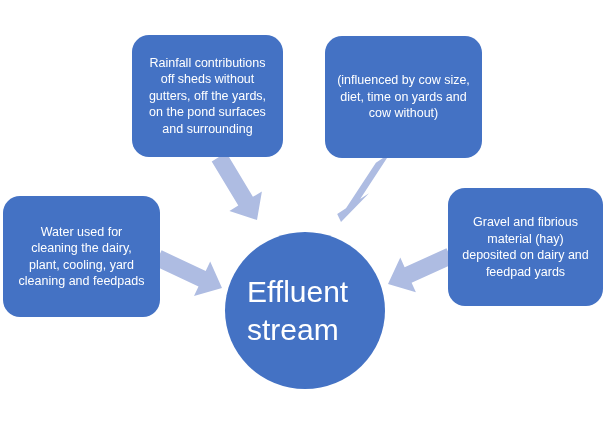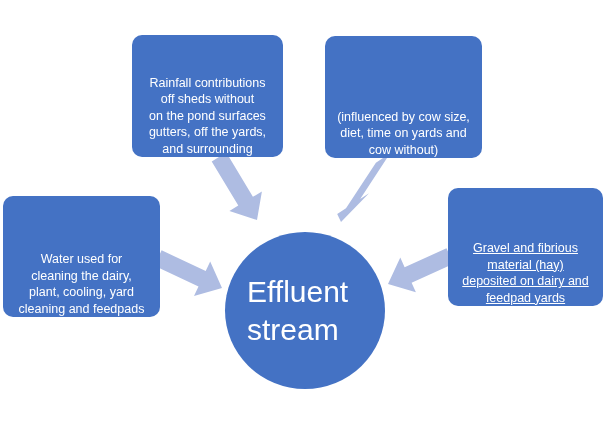--- a/index.html
+++ b/index.html
@@ -16,36 +16,36 @@
   }
   svg.arrows-layer {
     position: absolute;
     left: 0;
     top: 0;
   }
   .node {
     position: absolute;
     background: var(--node_fill, #4472c4);
     color: var(--node_text, #ffffff);
-    border-radius: 10px;
+    border-radius: 17px;
     display: flex;
     flex-direction: column;
-    justify-content: flex-end;
+    justify-content: center;
     align-items: center;
     text-align: center;
     font-size: 12.5px;
     line-height: 1.32;
     box-sizing: border-box;
   }
   .node .line { white-space: nowrap; }
   .node .para + .para { margin-top: 22px; }
   #node-rainfall { left: 132px; top: 35px;  width: 151px; height: 122px; }
   #node-manure   { left: 325px; top: 36px;  width: 157px; height: 122px; }
   #node-water    { left: 3px;   top: 187px; width: 157px; height: 121px; margin-top: 9px; }
-  #node-gravel   { left: 448px; top: 188px; width: 155px; height: 118px; text-decoration: underline; }
+  #node-gravel   { left: 448px; top: 188px; width: 155px; height: 118px; }
   .center-node {
     position: absolute;
     left: 225px;
     top: 232px;
     width: 160px;
     height: 157px;
     border-radius: 50%;
     background: var(--node_fill, #4472c4);
     color: var(--node_text, #ffffff);
     display: flex;
@@ -67,22 +67,22 @@
     <polygon points="211.7,161.4 238.3,205.6 229.4,211.0 257,220 261.9,191.4 252.9,196.8 226.3,152.6" fill="#aebce2"></polygon>
     <polygon points="375.9,162.7 346.0,208.3 337.2,214.0 341,222 369.0,193.2 360.2,198.9 390.1,153.3" fill="#aebce2"></polygon>
     <polygon points="154.4,265.7 198.5,286.4 194.0,295.9 222,288 210.2,261.5 205.7,271.0 161.6,250.3" fill="#aebce2"></polygon>
     <polygon points="446.5,248.3 404.6,267.2 400.3,257.6 388,284 415.9,292.2 411.6,282.7 453.5,263.8" fill="#aebce2"></polygon>
   </svg>
 
   <div class="node" id="node-rainfall">
     <div class="para">
       <div class="line">Rainfall contributions</div>
       <div class="line">off sheds without</div>
+      <div class="line">gutters, off the yards,</div>
       <div class="line">on the pond surfaces</div>
-      <div class="line">gutters, off the yards,</div>
       <div class="line">and surrounding</div>
     </div>
   </div>
 
   <div class="node" id="node-manure">
     <div class="para">
       <div class="line">(influenced by cow size,</div>
       <div class="line">diet, time on yards and</div>
       <div class="line">cow without)</div>
     </div>

